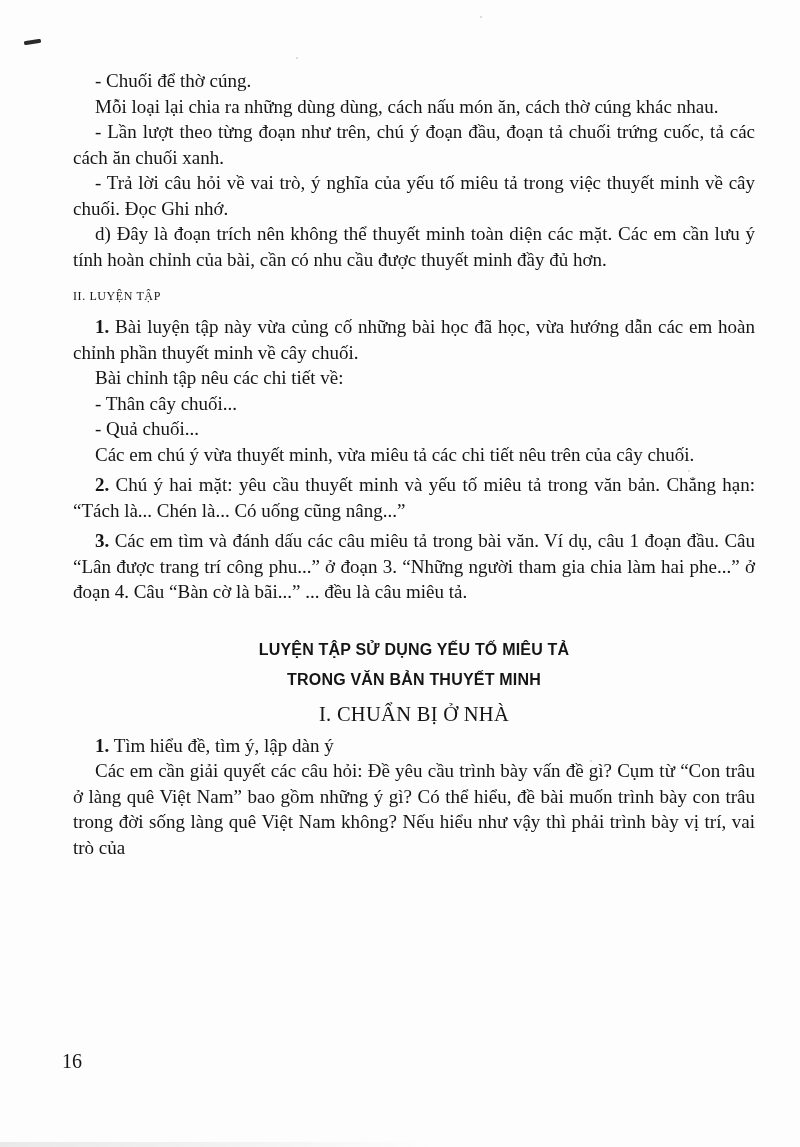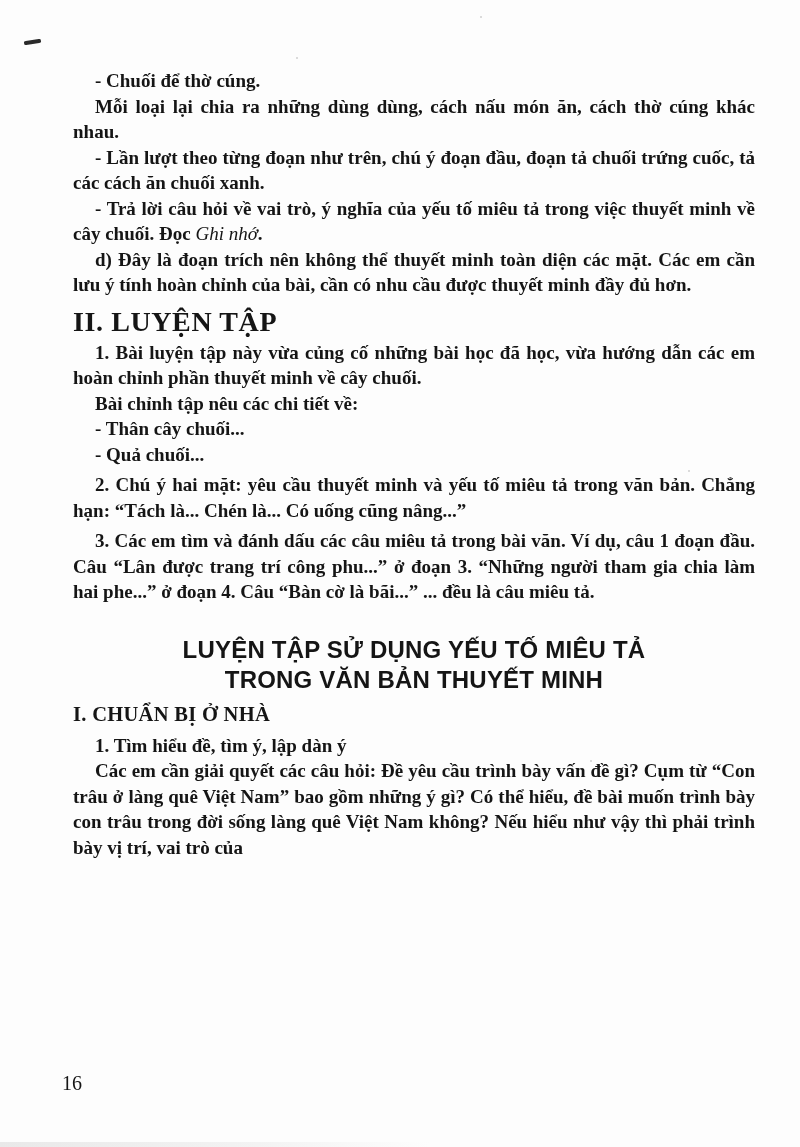--- a/index.html
+++ b/index.html
@@ -19,52 +19,52 @@
     width: 682px;
     font-size: 19px;
     line-height: 25.5px;
   }
   .block { text-align: justify; }
   .paragraph, .list-item, .paragraph-numbered { text-indent: 22px; }
   .paragraph-numbered { margin-top: 5px; }
   .section-heading {
     text-align: left;
     text-indent: 0;
-    font-size: 28px;
+    font-size: 12px;
     line-height: 26px;
     letter-spacing: 0.6px;
     margin-top: 11px;
     margin-bottom: 0;
   }
   .chapter-title {
     font-family: "Liberation Sans", sans-serif;
     font-weight: bold;
-    font-size: 24px;
+    font-size: 16px;
     line-height: 30px;
     text-align: center;
     text-indent: 0;
     letter-spacing: 0.2px;
     margin-top: 30px;
   }
   .subsection {
-    text-align: left;
+    text-align: center;
     text-indent: 0;
     font-weight: bold;
     font-size: 20.5px;
     line-height: 27px;
     letter-spacing: 0.3px;
     margin-top: 6px;
   }
-  .s-r { font-style: normal; font-weight: bold; }
+  .s-r { font-style: normal; font-weight: normal; }
   .s-b { font-weight: bold; }
-  .s-i { font-style: italic; }
+  .s-i { }
   .page-number {
     position: absolute;
     left: 62px;
-    top: 1071px;
+    top: 1049px;
     font-size: 20px;
     line-height: 24px;
   }
   .scan-mark {
     position: absolute;
     left: 24px;
     top: 40px;
     width: 17px;
     height: 4px;
     background: #2a2a2a;
@@ -95,20 +95,21 @@
       <div class="block list-item"><span class="s-r">- Chuối để thờ cúng.</span></div>
       <div class="block paragraph"><span class="s-r">Mỗi loại lại chia ra những dùng dùng, cách nấu món ăn, cách thờ cúng khác nhau.</span></div>
       <div class="block paragraph"><span class="s-r">- Lần lượt theo từng đoạn như trên, chú ý đoạn đầu, đoạn tả chuối trứng cuốc, tả các cách ăn chuối xanh.</span></div>
       <div class="block paragraph"><span class="s-r">- Trả lời câu hỏi về vai trò, ý nghĩa của yếu tố miêu tả trong việc thuyết minh về cây chuối. Đọc </span><span class="s-i">Ghi nhớ</span><span class="s-r">.</span></div>
       <div class="block paragraph"><span class="s-r">d) Đây là đoạn trích nên không thể thuyết minh toàn diện các mặt. Các em cần lưu ý tính hoàn chỉnh của bài, cần có nhu cầu được thuyết minh đầy đủ hơn.</span></div>
       <div class="block section-heading"><span class="s-r">II. LUYỆN TẬP</span></div>
       <div class="block paragraph-numbered"><span class="s-b">1.</span><span class="s-r"> Bài luyện tập này vừa củng cố những bài học đã học, vừa hướng dẫn các em hoàn chỉnh phần thuyết minh về cây chuối.</span></div>
       <div class="block paragraph"><span class="s-r">Bài chỉnh tập nêu các chi tiết về:</span></div>
       <div class="block list-item"><span class="s-r">- Thân cây chuối...</span></div>
       <div class="block list-item"><span class="s-r">- Quả chuối...</span></div>
+      <div class="block paragraph"><span class="s-r">Các em chú ý vừa thuyết minh, vừa miêu tả các chi tiết nêu trên của cây chuối.</span></div>
       <div class="block paragraph-numbered"><span class="s-b">2.</span><span class="s-r"> Chú ý hai mặt: yêu cầu thuyết minh và yếu tố miêu tả trong văn bản. Chẳng hạn: “Tách là... Chén là... Có uống cũng nâng...”</span></div>
       <div class="block paragraph-numbered"><span class="s-b">3.</span><span class="s-r"> Các em tìm và đánh dấu các câu miêu tả trong bài văn. Ví dụ, câu 1 đoạn đầu. Câu “Lân được trang trí công phu...” ở đoạn 3. “Những người tham gia chia làm hai phe...” ở đoạn 4. Câu “Bàn cờ là bãi...” ... đều là câu miêu tả.</span></div>
       <div class="block chapter-title"><span>LUYỆN TẬP SỬ DỤNG YẾU TỐ MIÊU TẢ</span><br><span>TRONG VĂN BẢN THUYẾT MINH</span></div>
       <div class="block subsection"><span class="s-r">I. CHUẨN BỊ Ở NHÀ</span></div>
       <div class="block paragraph-numbered"><span class="s-b">1.</span><span class="s-r"> Tìm hiểu đề, tìm ý, lập dàn ý</span></div>
       <div class="block paragraph"><span class="s-r">Các em cần giải quyết các câu hỏi: Đề yêu cầu trình bày vấn đề gì? Cụm từ “Con trâu ở làng quê Việt Nam” bao gồm những ý gì? Có thể hiểu, đề bài muốn trình bày con trâu trong đời sống làng quê Việt Nam không? Nếu hiểu như vậy thì phải trình bày vị trí, vai trò của</span></div>
     </div>
 
   <div class="page-number">16</div>
   <div class="scan-strip"></div>

